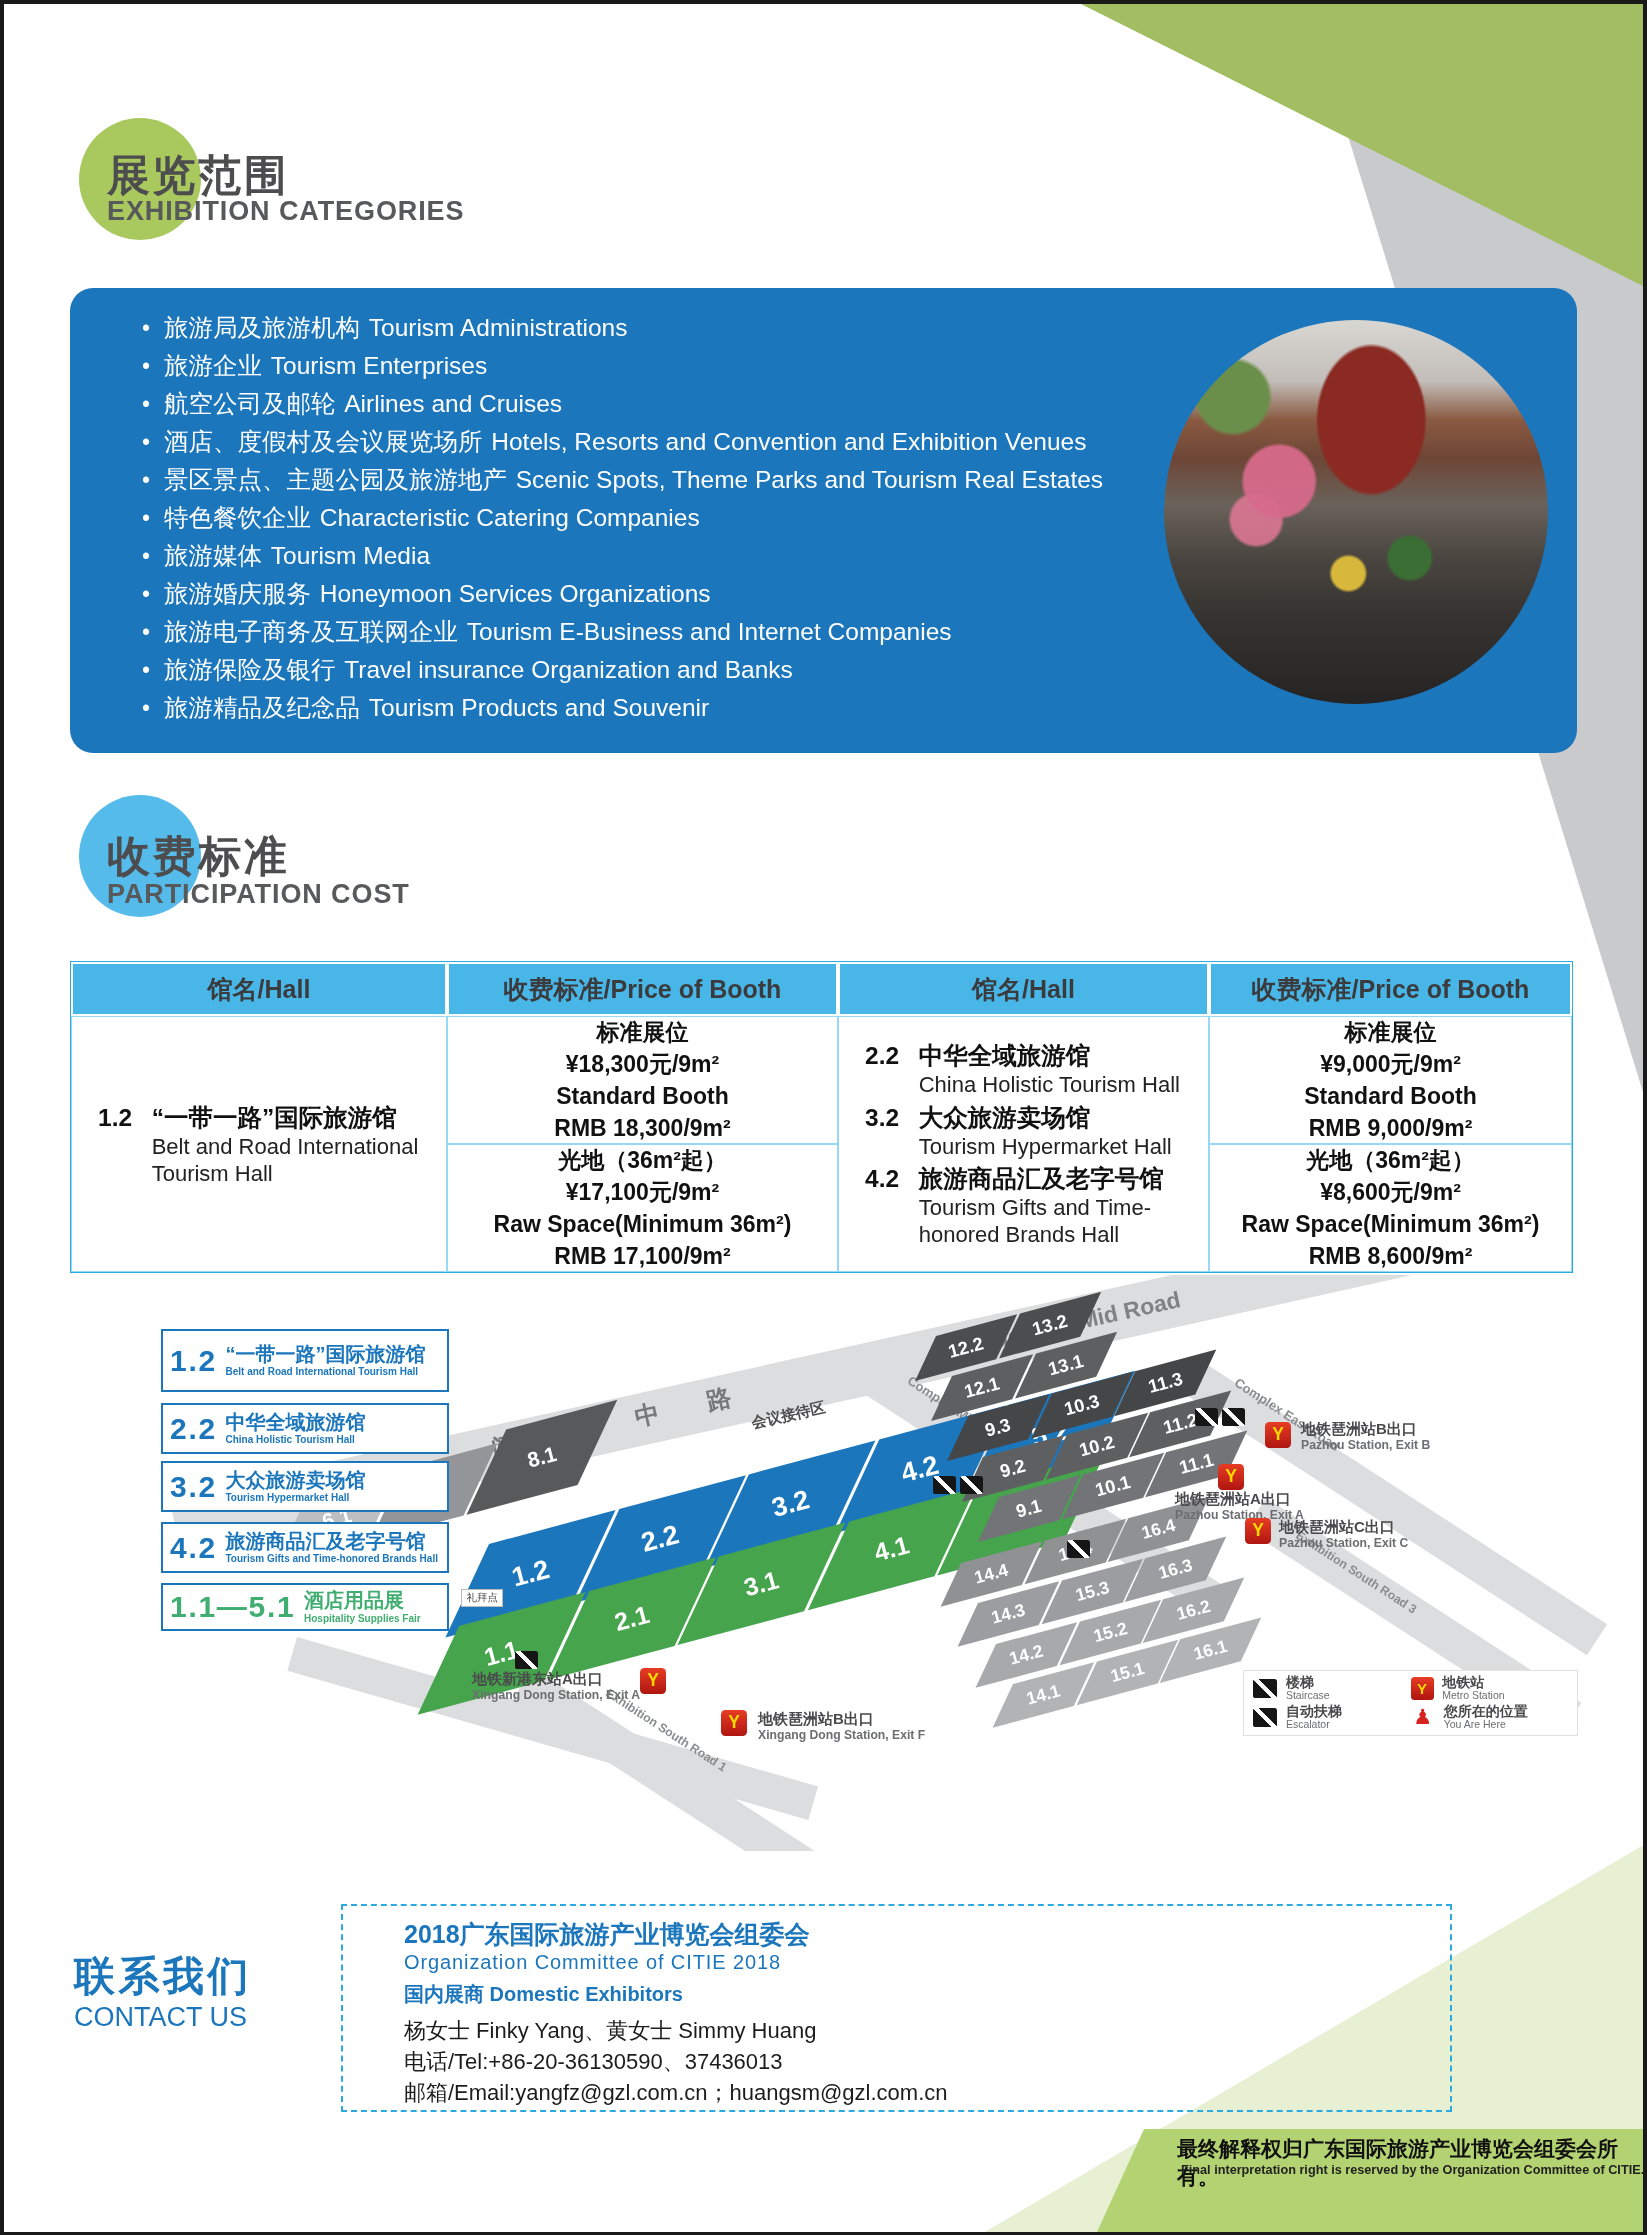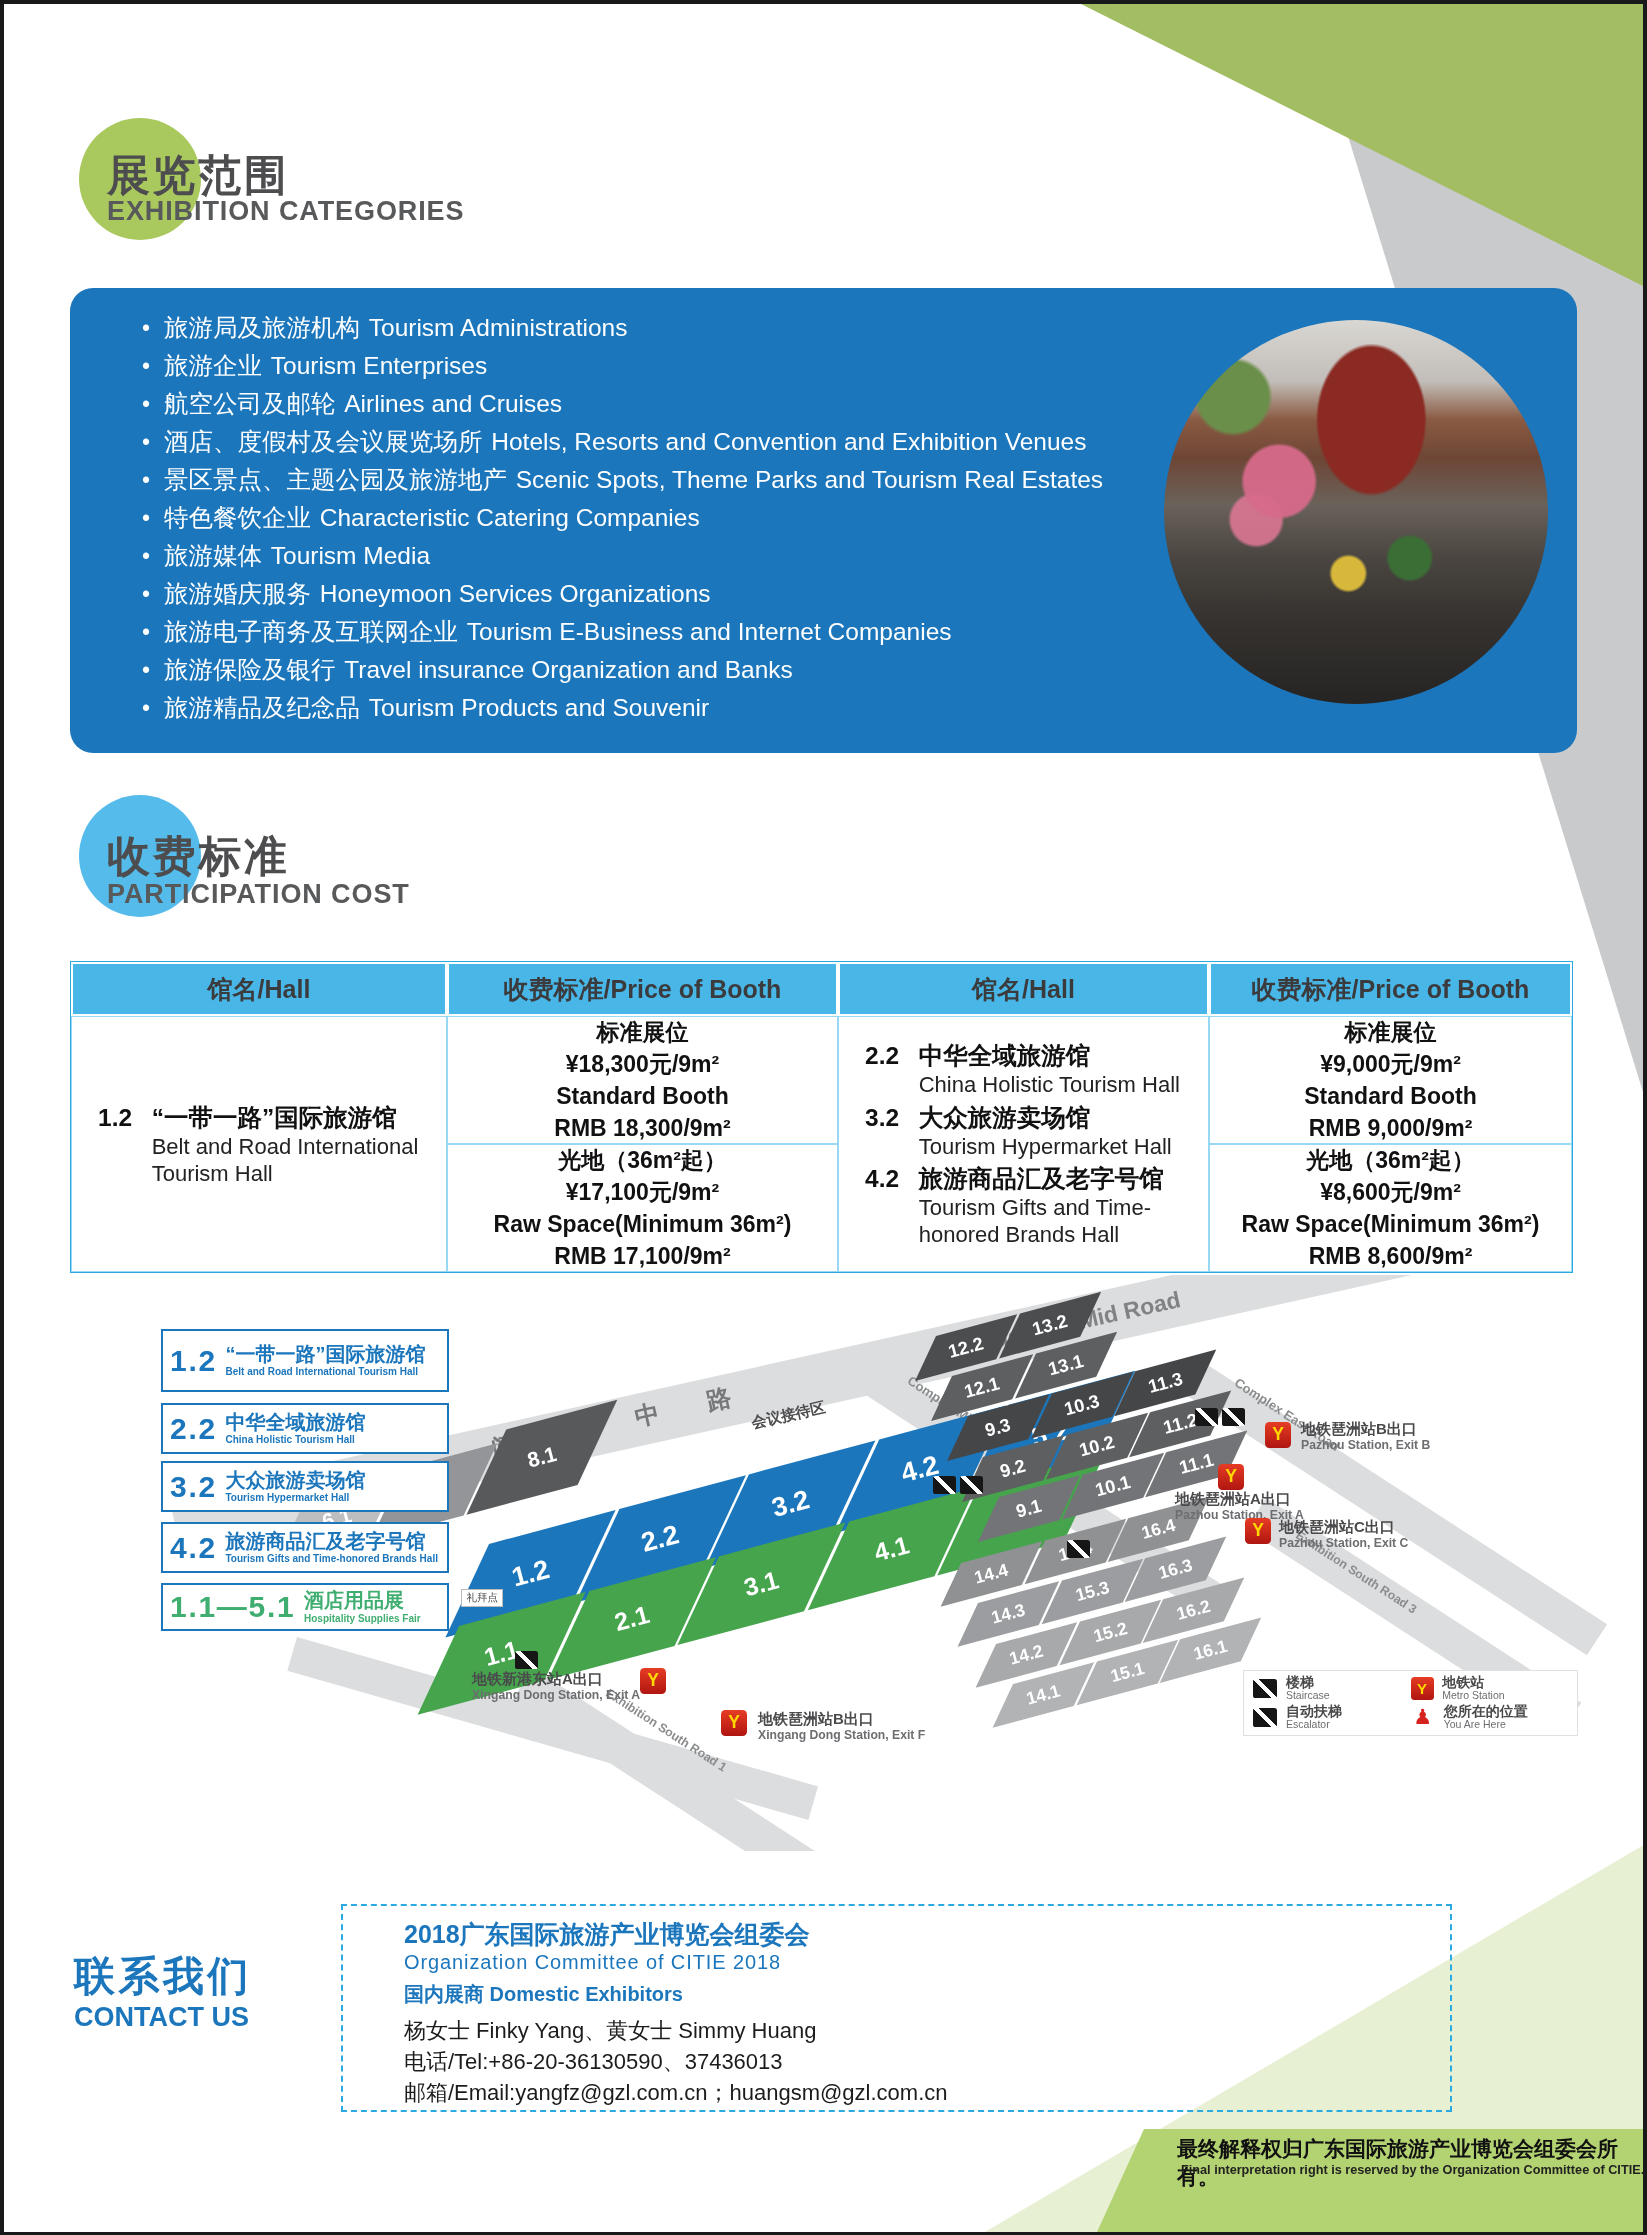--- a/index.html
+++ b/index.html
@@ -103,21 +103,21 @@
   .mli-txt .en{font-size:10.5px;color:#6d6e71;line-height:12.2px;}
   .mli-ico{width:24.5px;height:19px;display:flex;align-items:center;justify-content:center;}
   .mli-ico[data-icon="staircase"],.mli-ico[data-icon="escalator"]{background-color:#161616;border-radius:2.6px;
       background-image:linear-gradient(45deg,transparent 42%,#fff 42%,#fff 58%,transparent 58%);}
   .mli-ico[data-icon="metro"]{background:linear-gradient(#e63c24,#b01510);border-radius:3.5px;height:23px;width:23px;}
   .mli-ico[data-icon="metro"]::after{content:"Y";color:#ffd800;font-weight:bold;font-size:15px;}
   .mli-ico[data-icon="you-are-here"]::after{content:"♟";color:#d6231f;font-size:21px;font-family:"DejaVu Sans",sans-serif;}
   .small-box{background:#fff;border:0.9px solid #bbb;font-size:10.5px;color:#4a4a4c;padding:0.9px 4.4px;z-index:4;white-space:nowrap;}
   
   .contact-zh{left:74px;top:1949px;font-size:41px;font-weight:bold;color:#1b76bc;letter-spacing:3.5px;z-index:2;}
-  .contact-en{left:74px;top:2002px;font-size:27px;font-weight:bold;color:#1b76bc;z-index:2;}
+  .contact-en{left:74px;top:2002px;font-size:27px;font-weight:normal;color:#1b76bc;z-index:2;}
   .contact-box{left:341px;top:1904px;width:1111px;height:208px;border:2.6px dashed #2baae1;box-sizing:border-box;z-index:2;}
   .org-zh{left:61px;top:12.2px;font-size:25px;font-weight:bold;color:#1b76bc;position:absolute;}
   .org-en{left:61px;top:45px;font-size:20px;font-weight:normal;color:#1b76bc;letter-spacing:0.9px;position:absolute;}
   .col{position:absolute;top:75px;width:489px;}
   .col-dom{left:61px;} .col-int{left:542px;}
   .col .lbl{font-size:20px;font-weight:bold;color:#1b76bc;margin-bottom:7px;white-space:nowrap;}
   .col .ln{font-size:22px;color:#1c1c1c;line-height:31px;white-space:nowrap;}
   
   .fnote-zh{left:1177px;top:2135px;font-size:21px;font-weight:bold;color:#111;z-index:3;}
   .fnote-en{left:1181px;top:2163px;font-size:12.7px;font-weight:bold;color:#222;z-index:3;}

